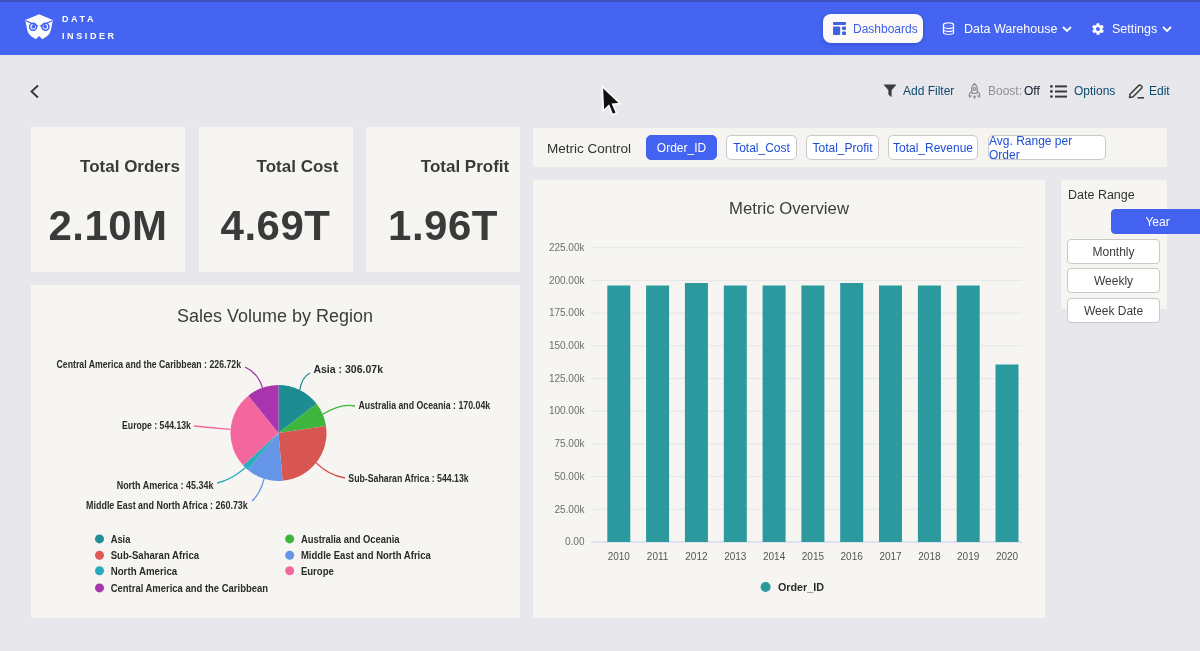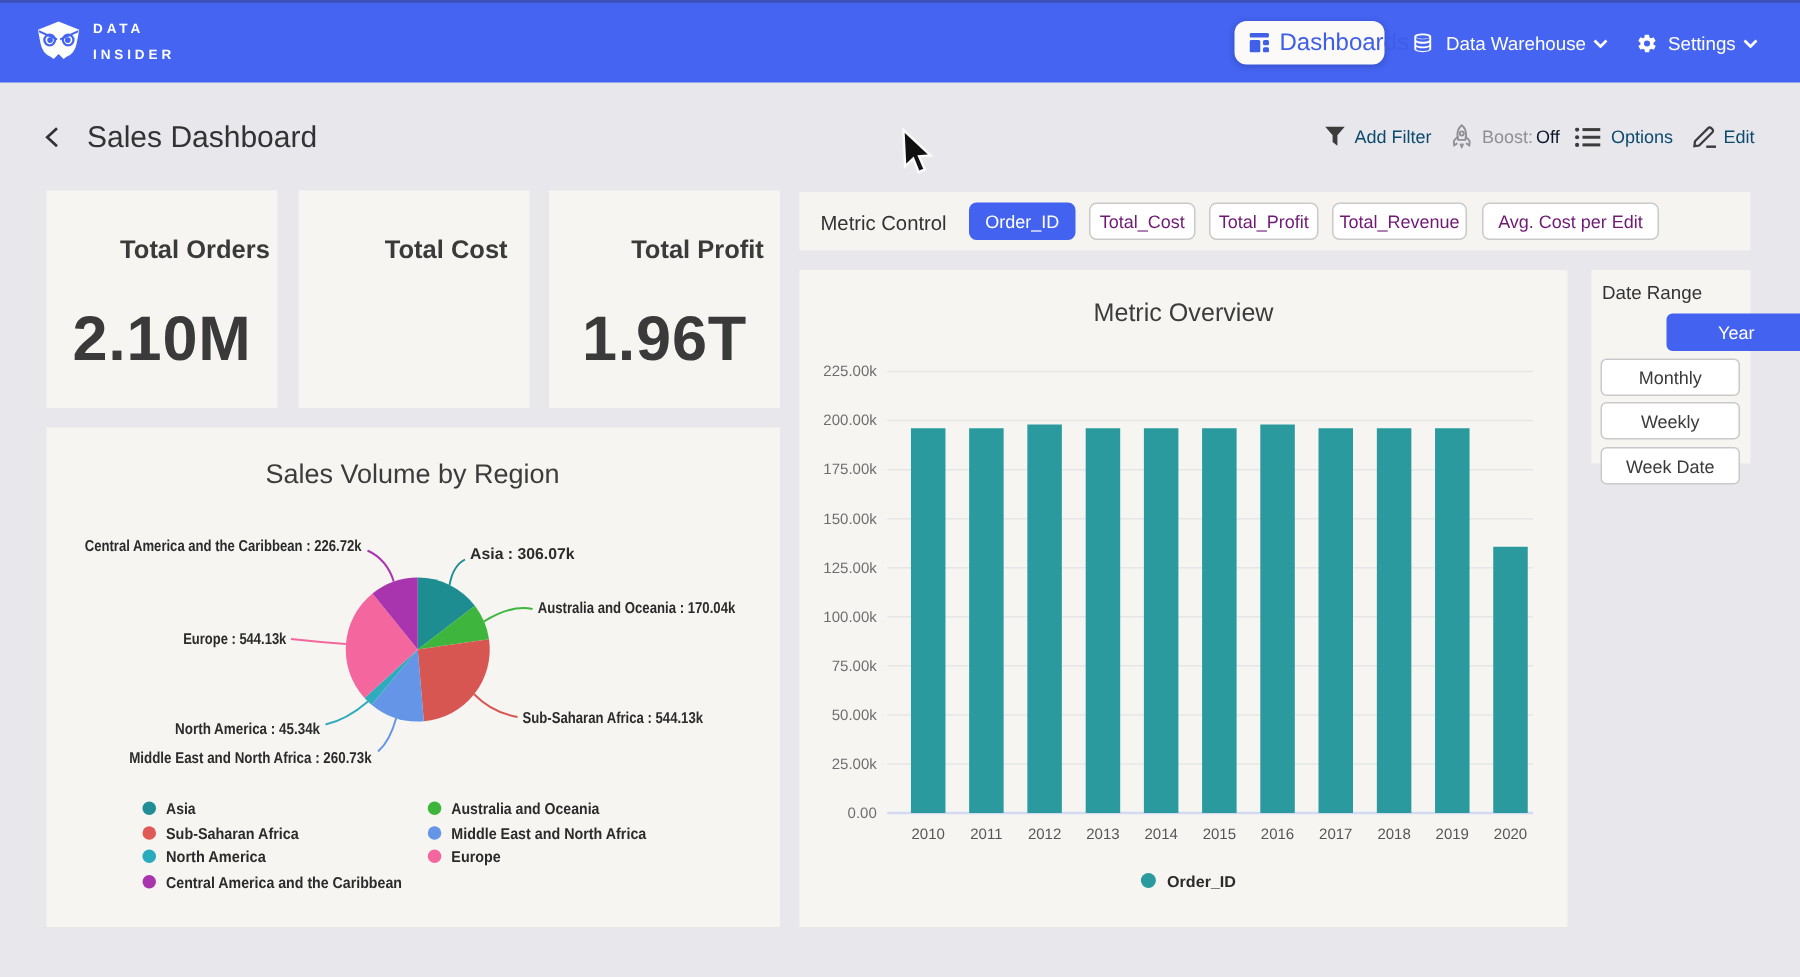--- a/index.html
+++ b/index.html
@@ -16,21 +16,21 @@
 #titlebar { position:absolute; left:0; top:55px; width:1200px; height:72px; }
 #pagetitle { position:absolute; left:58px; top:25.5px; font-size:20px; color:#333; font-weight:500; }
 .act { position:absolute; top:84px; font-size:12px; color:#0c4a6e; }
 
 .card { position:absolute; background:#f6f5f2; }
 .kpi { width:154px; height:145px; top:127px; text-align:center; }
 .kpi .t { margin-top:30px; font-size:17px; color:#3a3a3a; font-weight:700;margin-left:44px; }
 .kpi .v { margin-top:25px; font-size:42px; color:#3a3a3a; font-weight:bold; letter-spacing:0.5px; }
 
 #metricbar { position:absolute; left:533px; top:128px; width:634px; height:39px; background:#f5f4f1; }
-.mbtn { position:absolute; top:7px; height:25px; border-radius:5px; font-size:12px; display:flex; align-items:center; justify-content:center; background:#fff; border:1px solid #c9c9c9; color:#701a75; }
+.mbtn { position:absolute; top:7px; height:25px; border-radius:5px; font-size:12px; display:flex; align-items:center; justify-content:center; background:#fff; border:1px solid #c9c9c9; color:#1d4ed8; }
 .mbtn.sel { background:#4262ef; border-color:#4262ef; color:#fff; }
 
 #datepanel { position:absolute; left:1061px; top:180px; width:106px; height:129px; background:#f6f5f2; }
 .dbtn { position:absolute; left:6px; width:93px; height:25px; border-radius:4px; font-size:12px; display:flex; align-items:center; justify-content:center; background:#fff; border:1px solid #c9c9c9; color:#3a3a3a; }
 .dbtn.sel { background:#4262ef; border-color:#4262ef; color:#fff;margin-left:44px; }
 svg text { font-family:"Liberation Sans", sans-serif; }
 </style>
 </head>
 <body>
 <div id="topbar">
@@ -38,21 +38,21 @@
     <path d="M17.5,1.5 L33.5,8 L31.5,18.5 Q30,26 24,28.7 L21.3,30.5 L17.5,26.8 L13.7,30.5 L11,28.7 Q5,26 3.5,18.5 L1.5,8 Z" fill="#fdfdfb"></path>
     <path d="M2,8.2 L17,14.9 L17,16.4 L2.5,10 Z" fill="#4464f1"></path>
     <path d="M33,8.2 L18,14.9 L18,16.4 L32.5,10 Z" fill="#4464f1"></path>
     <circle cx="10.6" cy="15.9" r="4.1" fill="none" stroke="#4464f1" stroke-width="1.8"></circle>
     <circle cx="24.9" cy="15.9" r="4.1" fill="none" stroke="#4464f1" stroke-width="1.8"></circle>
     <circle cx="10.9" cy="15.9" r="2.2" fill="#4464f1"></circle>
     <circle cx="24.6" cy="15.9" r="2.2" fill="#4464f1"></circle>
     <path d="M17.5,11.5 L19.6,19 L17.5,23.5 L15.4,19 Z" fill="#fdfdfb"></path>
   </svg>
   <div class="logo-txt">DATA<br>INSIDER</div>
-  <div class="navbtn" style="left:823px;width:100px;font-size:16px">
+  <div class="navbtn" style="left:823px;width:100px;font-size:12px">
     <svg width="13" height="13" viewBox="0 0 13 13" style="margin-right:7px">
         <rect x="0" y="0" width="13" height="3" rx="1" fill="#4060e8"></rect>
         <rect x="0" y="4.6" width="7.2" height="8.4" rx="1" fill="#4060e8"></rect>
         <rect x="9" y="4.6" width="4" height="3.5" rx="1" fill="#4060e8"></rect>
         <rect x="9" y="9.5" width="4" height="3.5" rx="1" fill="#4060e8"></rect>
       </svg>
     Dashboards
   </div>
   <div class="navitem" style="left:941px;font-size:12.5px">
     <svg width="15" height="15" viewBox="0 0 24 24" style="margin-right:8px">
@@ -70,21 +70,20 @@
     Settings
     <svg width="10" height="6" viewBox="0 0 10 6" style="margin-left:5px">
         <path d="M1 1l4 4 4-4" stroke="#fff" stroke-width="1.8" fill="none"></path>
       </svg>
   </div>
 </div>
 <div id="titlebar">
   <svg class="abs" style="left:29px;top:29px" width="11" height="15" viewBox="0 0 11 15">
       <path d="M9 1.5 L2.5 7.5 L9 13.5" stroke="#333" stroke-width="1.8" fill="none"></path>
     </svg>
-  <div id="pagetitle">Sales Dashboard</div>
 </div>
 
 <div id="actions">
   <svg class="abs" style="left:883px;top:84px" width="14" height="14" viewBox="0 0 14 14">
       <path d="M0.5 0.5 h13 L8.6 6.2 v7 L5.4 10.6 v-4.4 Z" fill="#3c3c3c"></path>
     </svg>
   <div class="act" style="left:903px">Add Filter</div>
   <svg class="abs" style="left:967px;top:82px" width="15" height="17" viewBox="0 0 24 26">
       <g fill="none" stroke="#8f8f95" stroke-width="2">
         <path d="M12 1.8c3.2 2.6 4.6 6.4 4.6 10.2 0 2-.3 3.8-.8 5.4H8.2c-.5-1.6-.8-3.4-.8-5.4 0-3.8 1.4-7.6 4.6-10.2z"></path>
@@ -113,20 +112,21 @@
     </svg>
   <div class="act" style="left:1149px">Edit</div>
 </div>
 
 <div class="card kpi" style="left:31px">
     <div class="t">Total Orders</div>
     <div class="v">2.10M</div>
   </div>
 <div class="card kpi" style="left:198.5px">
     <div class="t">Total Cost</div>
+    <div class="v">4.69T</div>
   </div>
 <div class="card kpi" style="left:366px">
     <div class="t">Total Profit</div>
     <div class="v">1.96T</div>
   </div>
 
 <div class="card" id="piecard" style="left:31px;top:285px;width:489px;height:333px"><svg width="489" height="333" viewBox="0 0 489 333">
       <text x="244" y="37" text-anchor="middle" font-size="18" fill="#3c3c3c">Sales Volume by Region</text>
       <path d="M247.5,148 L247.50,100.00 A48,48 0 0 1 285.60,118.81 Z" fill="#1d8d92"></path>
       <path d="M247.5,148 L285.60,118.81 A48,48 0 0 1 295.00,141.10 Z" fill="#3eb53c"></path>
@@ -164,21 +164,21 @@
       <circle cx="68.5" cy="302.9" r="4.5" fill="#a834ae"></circle>
       <text x="79.7" y="306.7" font-size="10.5" font-weight="bold" fill="#2b2b2b" textLength="157.3" lengthAdjust="spacingAndGlyphs">Central America and the Caribbean</text>
     </svg></div>
 
 <div id="metricbar">
   <div style="position:absolute;left:14px;top:13px;font-size:13.5px;color:#333">Metric Control</div>
   <div class="mbtn sel" style="left:113px;width:71px">Order_ID</div>
   <div class="mbtn" style="left:193px;width:71px">Total_Cost</div>
   <div class="mbtn" style="left:273px;width:73px">Total_Profit</div>
   <div class="mbtn" style="left:355px;width:90px">Total_Revenue</div>
-  <div class="mbtn" style="left:455px;width:118px">Avg. Cost per Edit</div>
+  <div class="mbtn" style="left:455px;width:118px">Avg. Range per Order</div>
 </div>
 
 <div class="card" id="chartcard" style="left:533px;top:180px;width:512px;height:438px"><svg width="512" height="438" viewBox="0 0 512 438">
       <text x="256" y="34" text-anchor="middle" font-size="17" fill="#3c3c3c" textLength="120" lengthAdjust="spacingAndGlyphs">Metric Overview</text>
       <line x1="58.5" y1="329.3" x2="489" y2="329.3" stroke="#e6e6e6" stroke-width="1"></line>
       <line x1="58.5" y1="296.6" x2="489" y2="296.6" stroke="#e6e6e6" stroke-width="1"></line>
       <line x1="58.5" y1="263.9" x2="489" y2="263.9" stroke="#e6e6e6" stroke-width="1"></line>
       <line x1="58.5" y1="231.2" x2="489" y2="231.2" stroke="#e6e6e6" stroke-width="1"></line>
       <line x1="58.5" y1="198.5" x2="489" y2="198.5" stroke="#e6e6e6" stroke-width="1"></line>
       <line x1="58.5" y1="165.8" x2="489" y2="165.8" stroke="#e6e6e6" stroke-width="1"></line>

